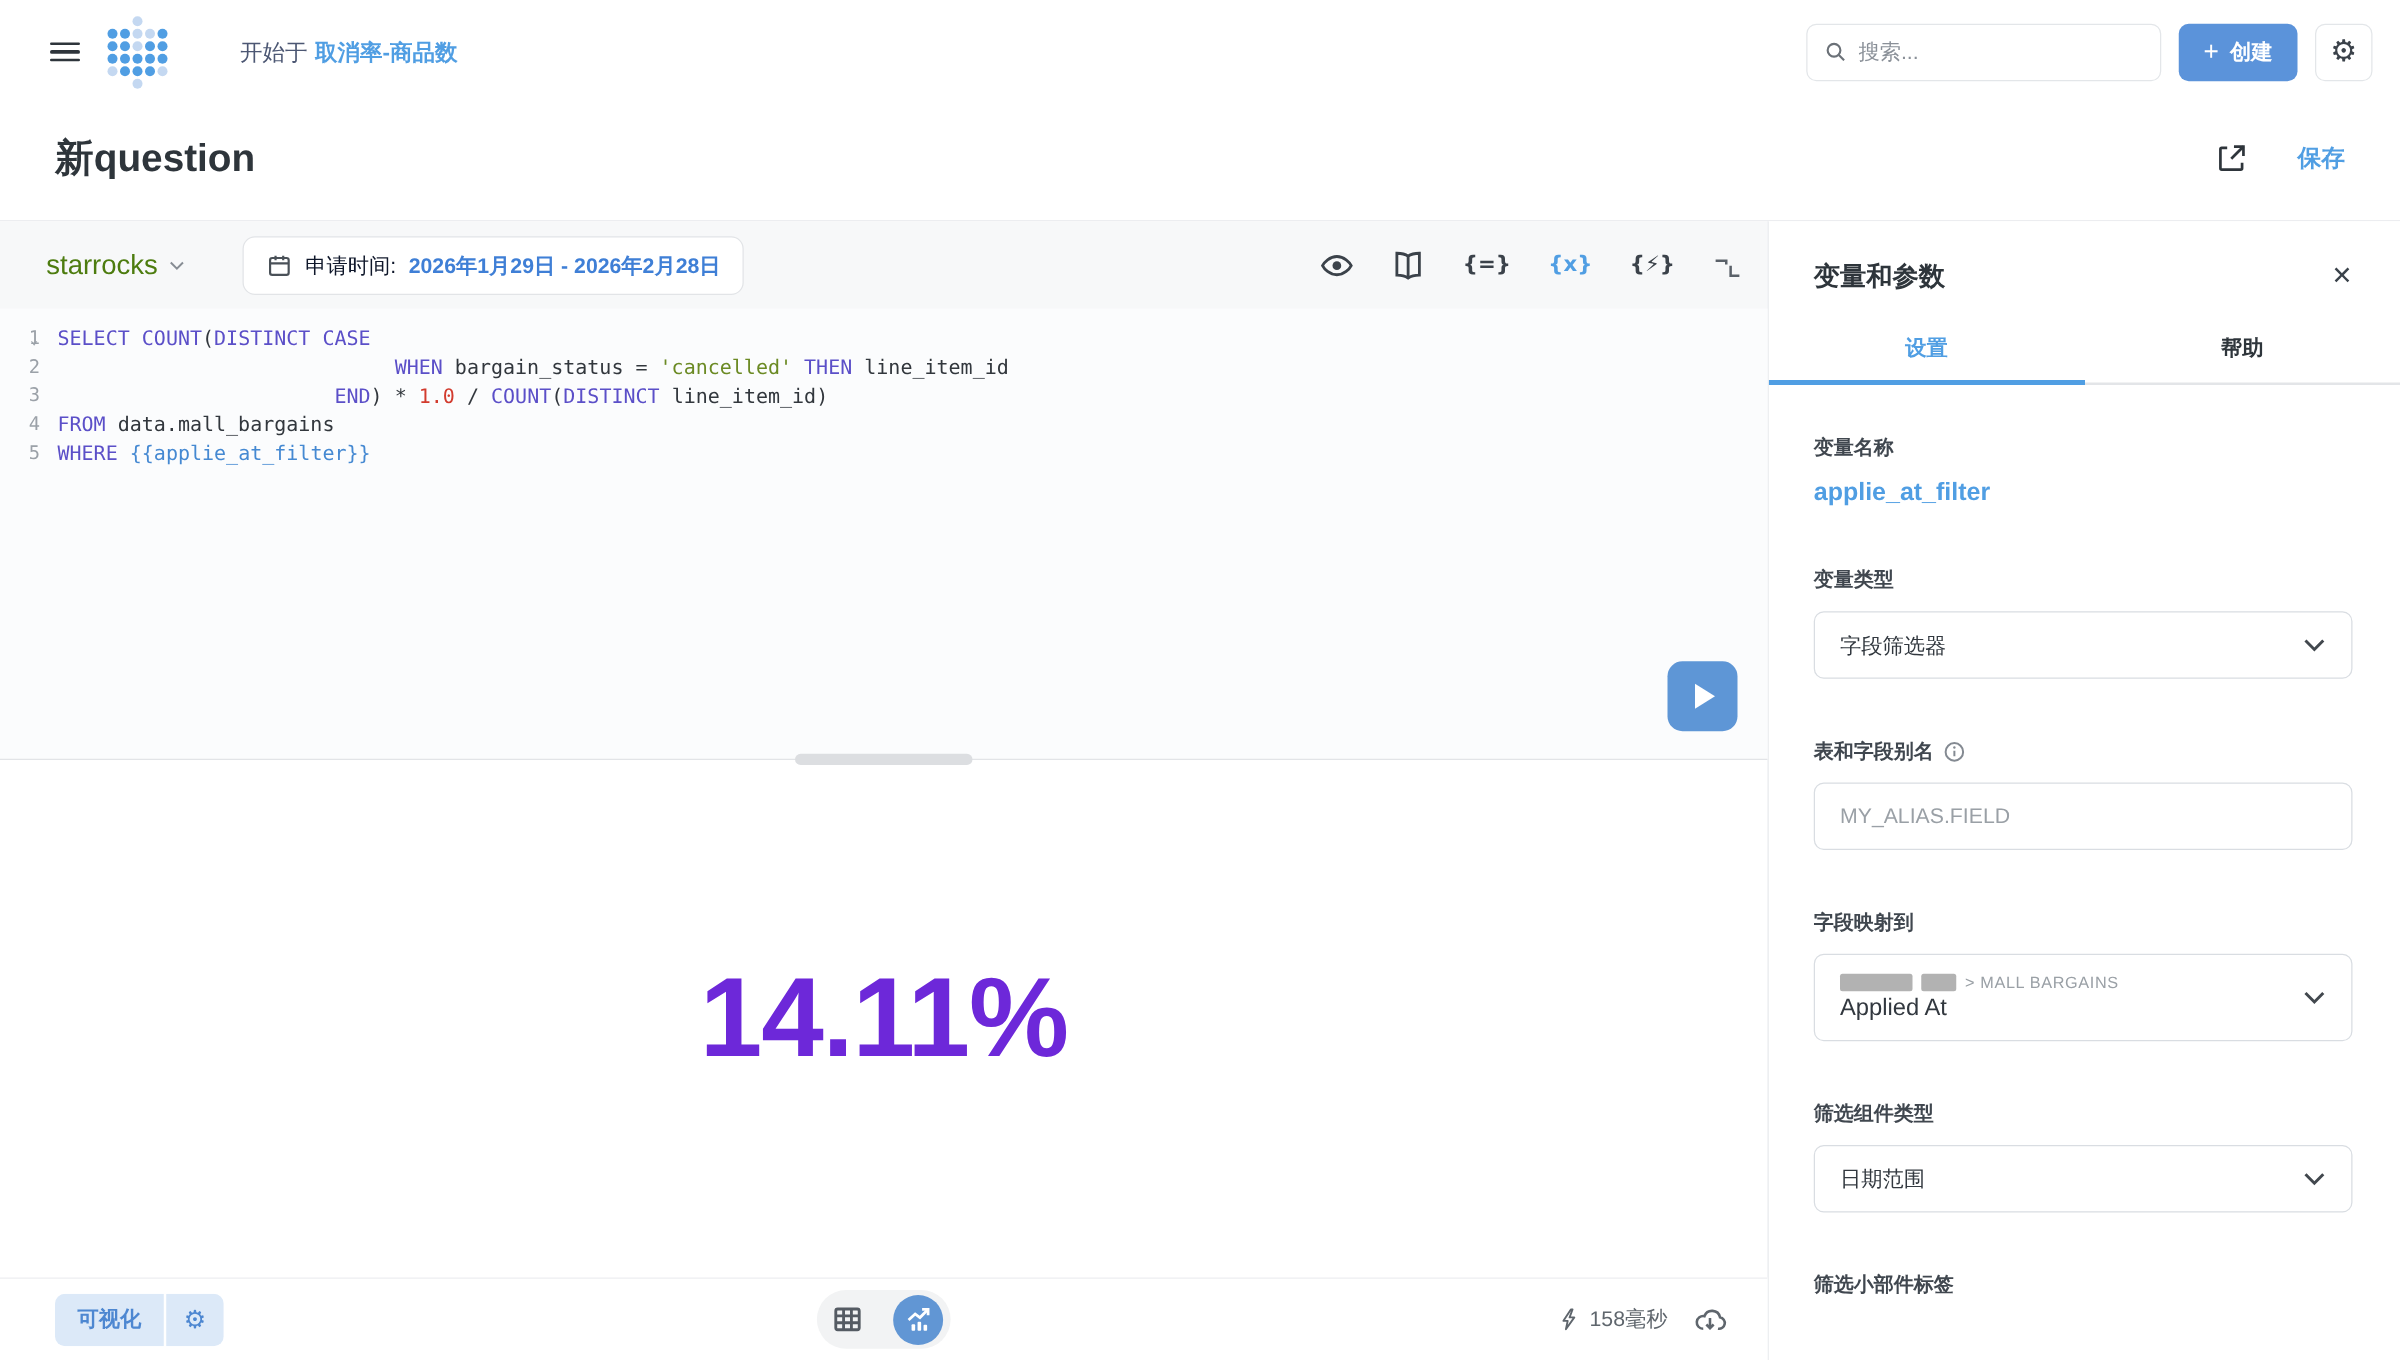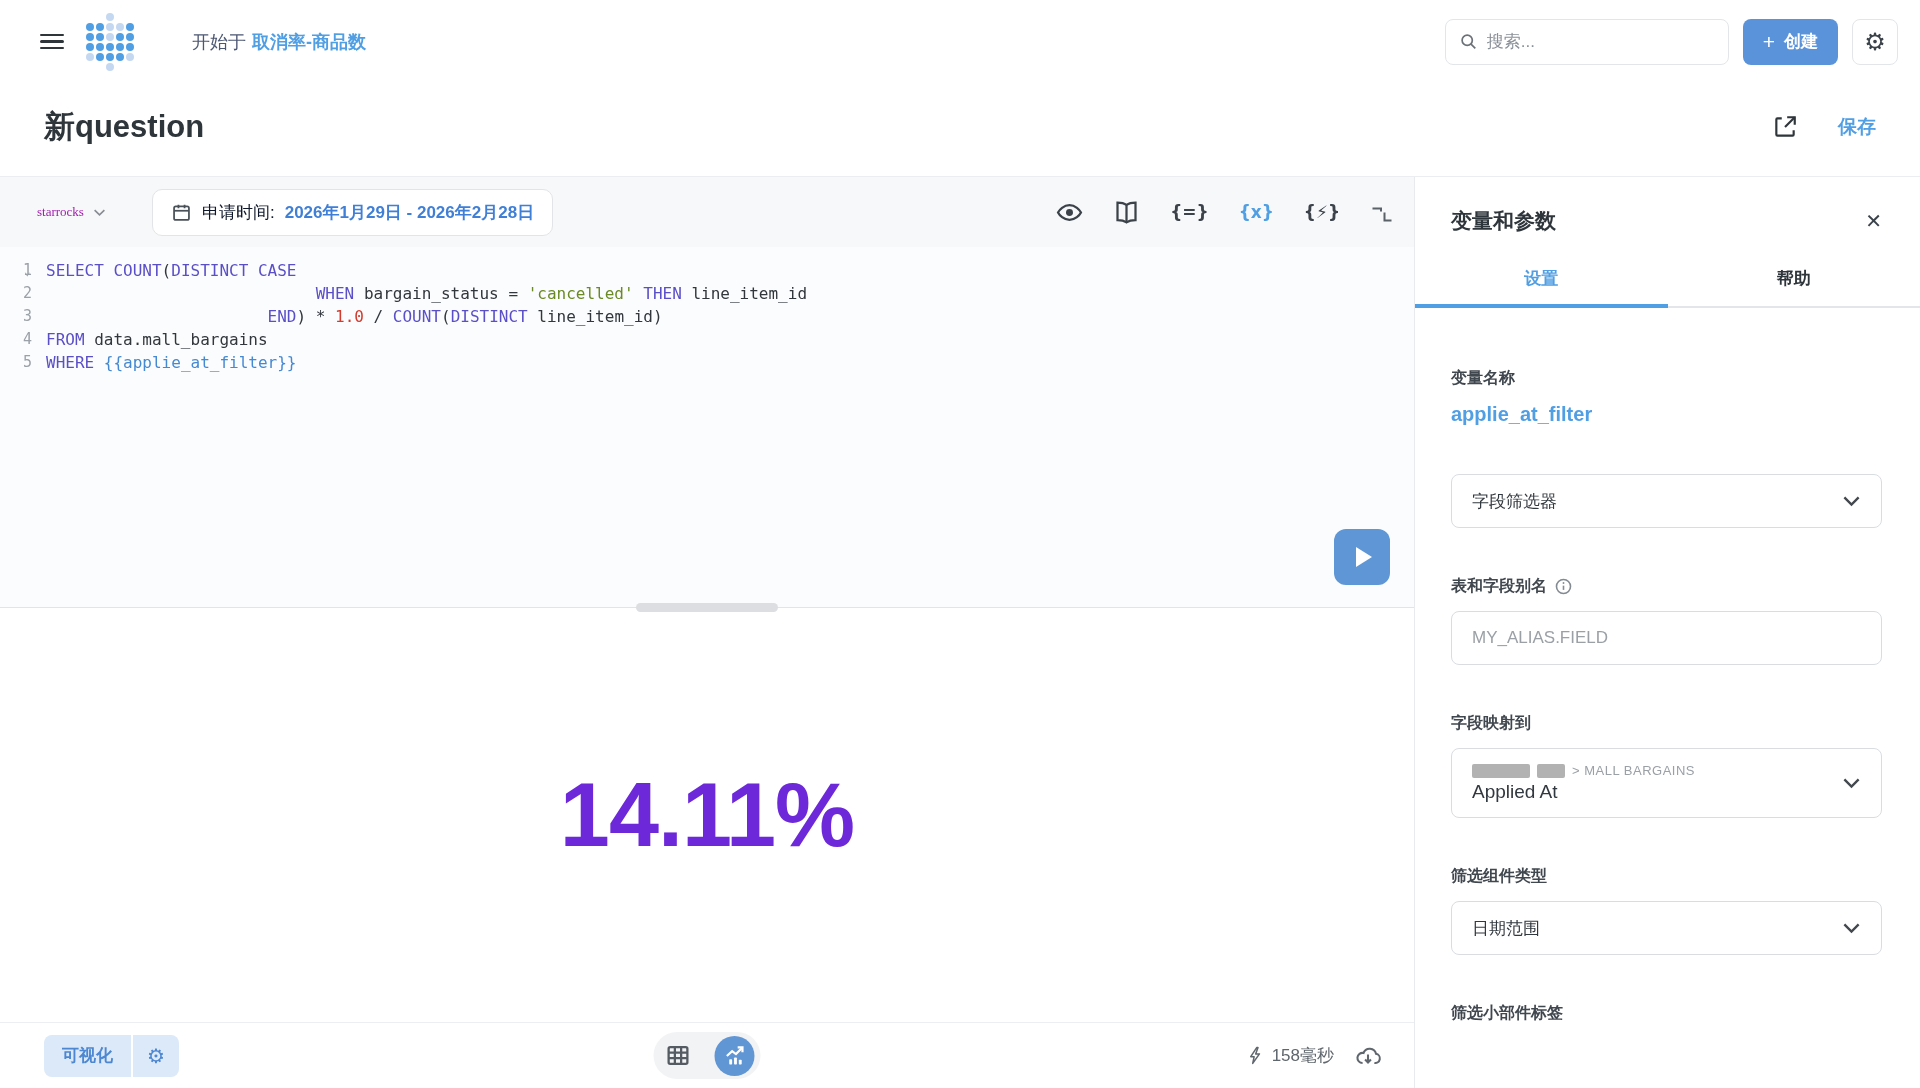--- a/index.html
+++ b/index.html
@@ -27,21 +27,21 @@
   .title-row { height:98px; display:flex; align-items:center; padding:0 44px; flex:0 0 auto; }
   .page-title { font-size:31px; font-weight:700; color:#2e353b; cursor:text; }
   .title-actions { margin-left:auto; display:flex; align-items:center; gap:40px; }
   .save-link { color:#509ee3; font-size:19px; font-weight:600; cursor:pointer; }
 
   
   .content { flex:1; display:flex; border-top:1px solid #ecedf0; min-height:0; }
   .main { width:1414px; flex:0 0 auto; display:flex; flex-direction:column; min-height:0; }
 
   .toolbar { height:70px; background:#f7f8f9; display:flex; align-items:center; padding:0 20px 0 37px; flex:0 0 auto; }
-  .db-select { display:flex; align-items:center; gap:9px; font-size:13px; color:#a21caf; font-weight:500; cursor:pointer;font-family:Liberation Serif, serif; }
+  .db-select { display:flex; align-items:center; gap:9px; font-size:22px; color:#4d7c0f; font-weight:500; cursor:pointer; }
   .date-pill { margin-left:46px; height:47px; background:#fff; border:1px solid #e2e4e7; border-radius:10px; display:flex; align-items:center; gap:10px; padding:0 18px; cursor:pointer; }
   .date-pill .flabel { font-size:17px; color:#0f172a; }
   .date-pill .fvalue { font-size:17px; font-weight:700; color:#3f7fd6; }
   .toolbar-icons { margin-left:auto; display:flex; align-items:center; gap:30px; }
   .tool-icon { cursor:pointer; display:flex; align-items:center; justify-content:center; color:#3b424a; }
   .brace-icon { font-size:17px; font-weight:700; font-family:"DejaVu Sans", sans-serif; color:#3b424a; }
   .brace-icon.active { color:#509ee3; }
 
   .editor { height:361px; background:#fbfcfd; position:relative; border-bottom:1px solid #e2e4e7; flex:0 0 auto; display:flex; padding-top:12px; }
   .gutter { width:34px; flex:0 0 auto; text-align:right; font-family:"DejaVu Sans Mono", monospace; font-size:15px; color:#9ba1a8; line-height:23px; padding-right:2px; }
@@ -73,21 +73,21 @@
 
   
   .sidebar { flex:1; border-left:1px solid #e8eaed; background:#fff; display:flex; flex-direction:column; overflow:hidden; }
   .sb-head { display:flex; align-items:center; justify-content:space-between; padding:30px 38px 0 36px; }
   .sb-title { font-size:21px; font-weight:700; color:#2e353b; }
   .sb-close { font-size:20px; color:#3a424a; cursor:pointer; line-height:1; }
   .sb-tabs { display:flex; margin-top:32px; border-bottom:2px solid #e3e5e8; }
   .sb-tab { flex:1; text-align:center; padding-bottom:16px; font-size:17px; cursor:pointer; position:relative; color:#2e353b; font-weight:600; }
   .sb-tab.active { color:#509ee3; }
   .sb-tab.active::after { content:""; position:absolute; left:0; right:0; bottom:-2px; height:4px; background:#509ee3; }
-  .sb-body { padding:60px 38px 0 36px; overflow:hidden; }
+  .sb-body { padding:40px 38px 0 36px; overflow:hidden; }
   .sb-label { font-size:16px; font-weight:600; color:#40474f; display:flex; align-items:center; gap:8px; }
   .var-name { margin-top:14px; font-size:20px; font-weight:700; color:#509ee3; cursor:pointer; }
   .sb-section { margin-top:48px; }
   .sb-select { margin-top:14px; height:54px; border:1px solid #d9dde2; border-radius:8px; background:#fff; display:flex; align-items:center; padding:0 20px; font-size:17px; color:#32383f; cursor:pointer; justify-content:space-between; }
   .sb-select-tall { height:70px; align-items:center; }
   .fm-lines { display:flex; flex-direction:column; justify-content:center; gap:3px; }
   .fm-top { display:flex; align-items:center; gap:7px; }
   .redact { display:inline-block; height:14px; background:#b2b2b2; border-radius:2px; }
   .redact.r1 { width:58px; }
   .redact.r2 { width:28px; }
@@ -300,20 +300,21 @@
         <div class="sb-tab">帮助</div>
       </div>
       <div class="sb-body">
 
         <div>
           <div class="sb-label">变量名称</div>
           <div class="var-name">applie_at_filter</div>
         </div>
 
         <div class="sb-section">
+          <div class="sb-label">变量类型</div>
           <div class="sb-select">
             <span>字段筛选器</span>
             <svg class="chev" width="19" height="12" viewBox="0 0 16 10">
                 <path d="M2 2l6 6 6-6" fill="none" stroke="#42484e" stroke-width="2"></path>
               </svg>
           </div>
         </div>
 
         <div class="sb-section">
           <div class="sb-label">

